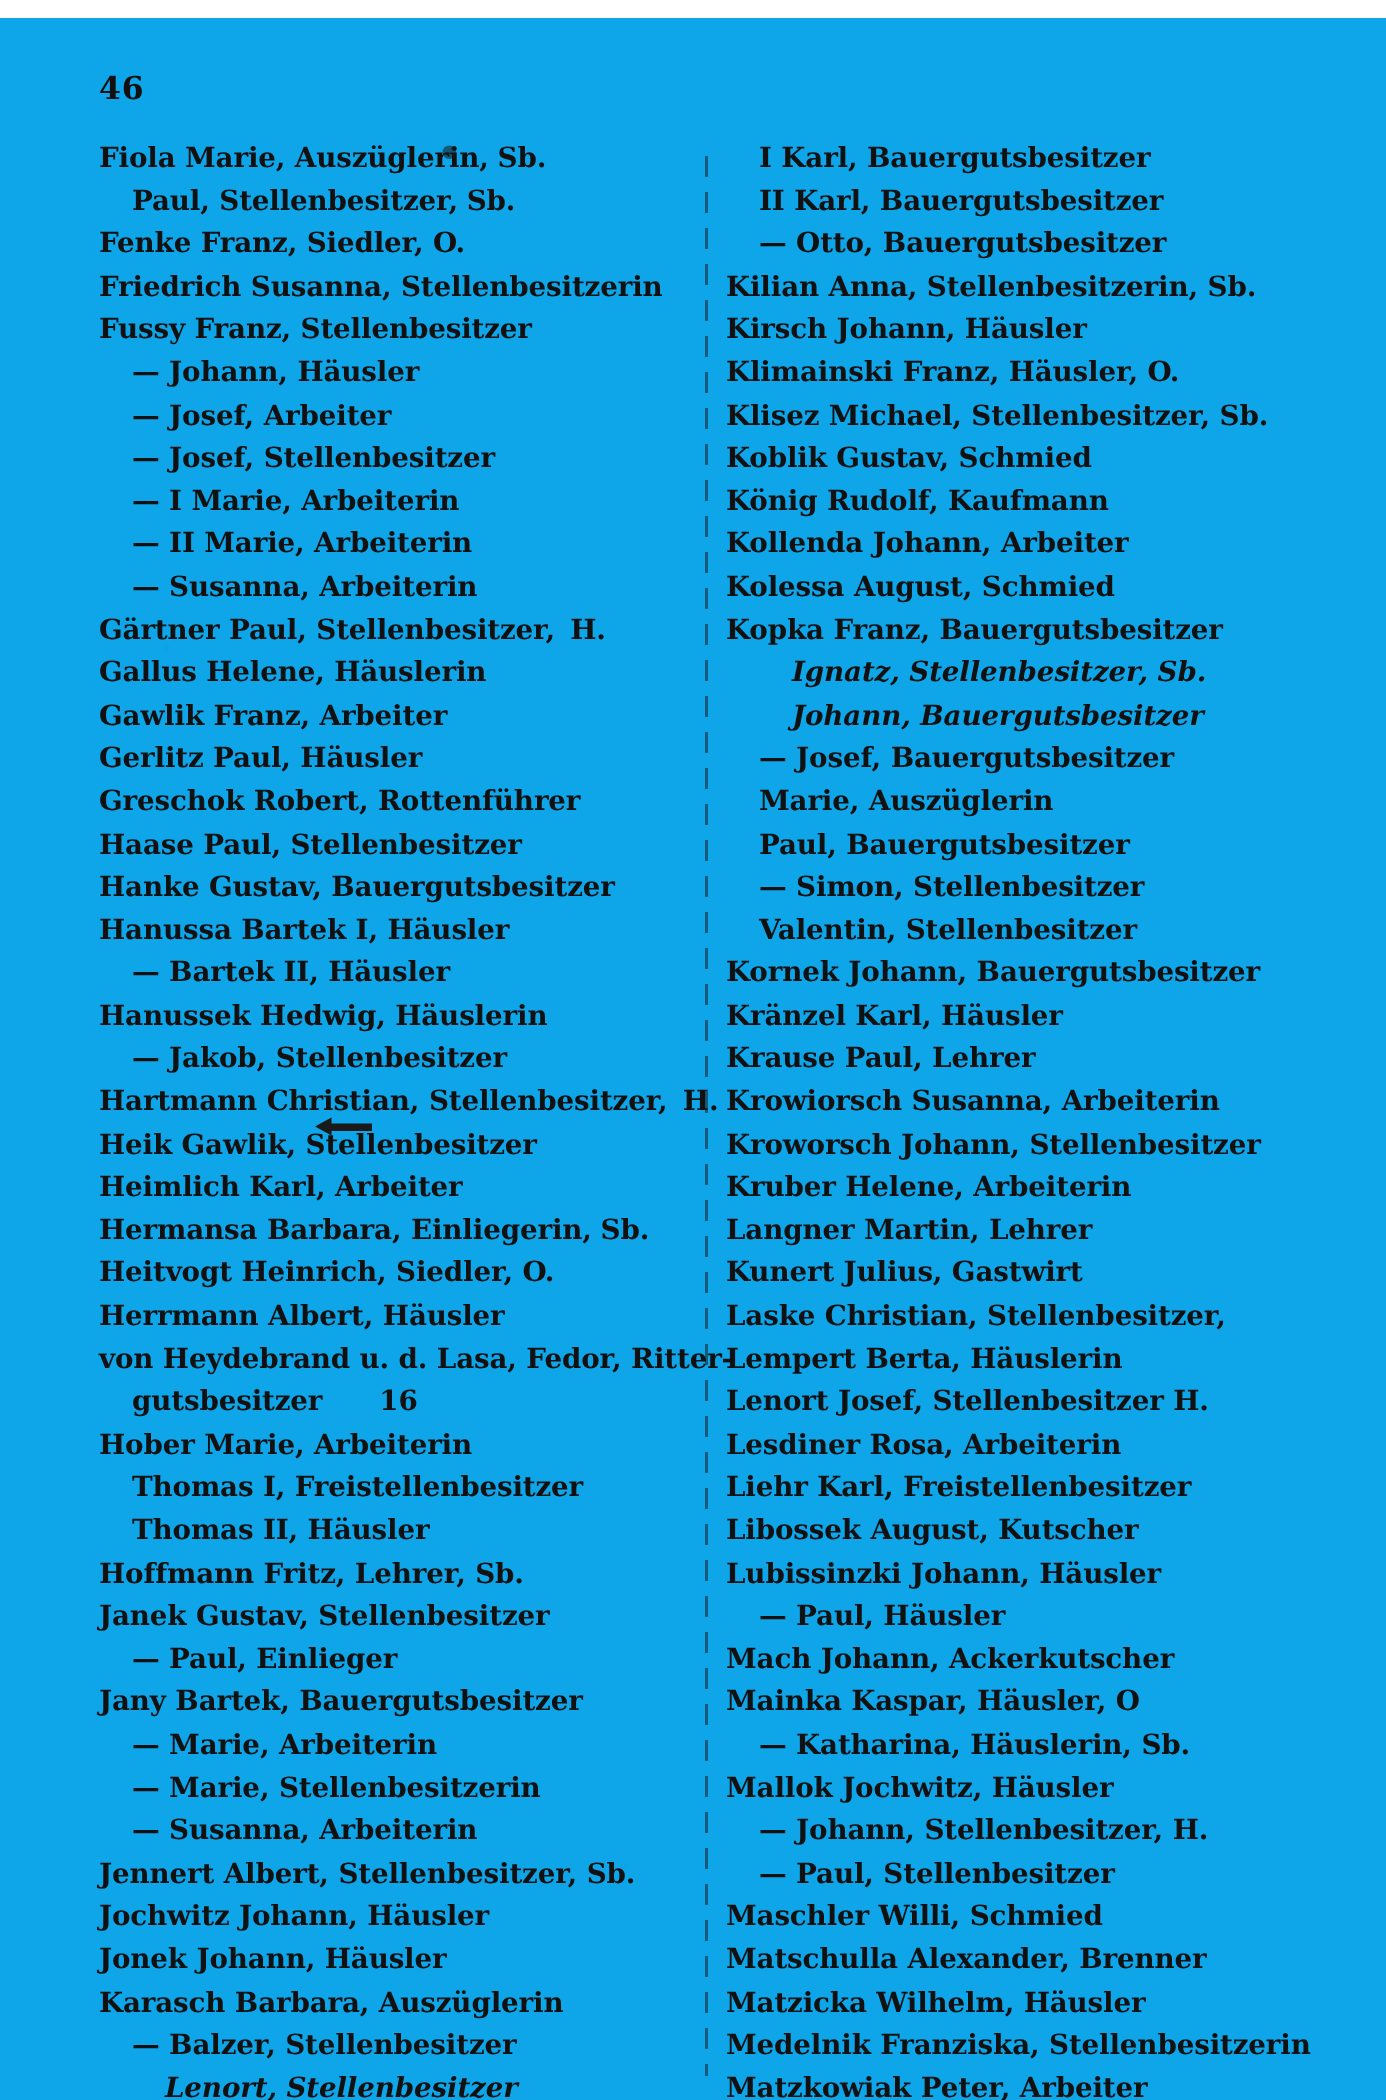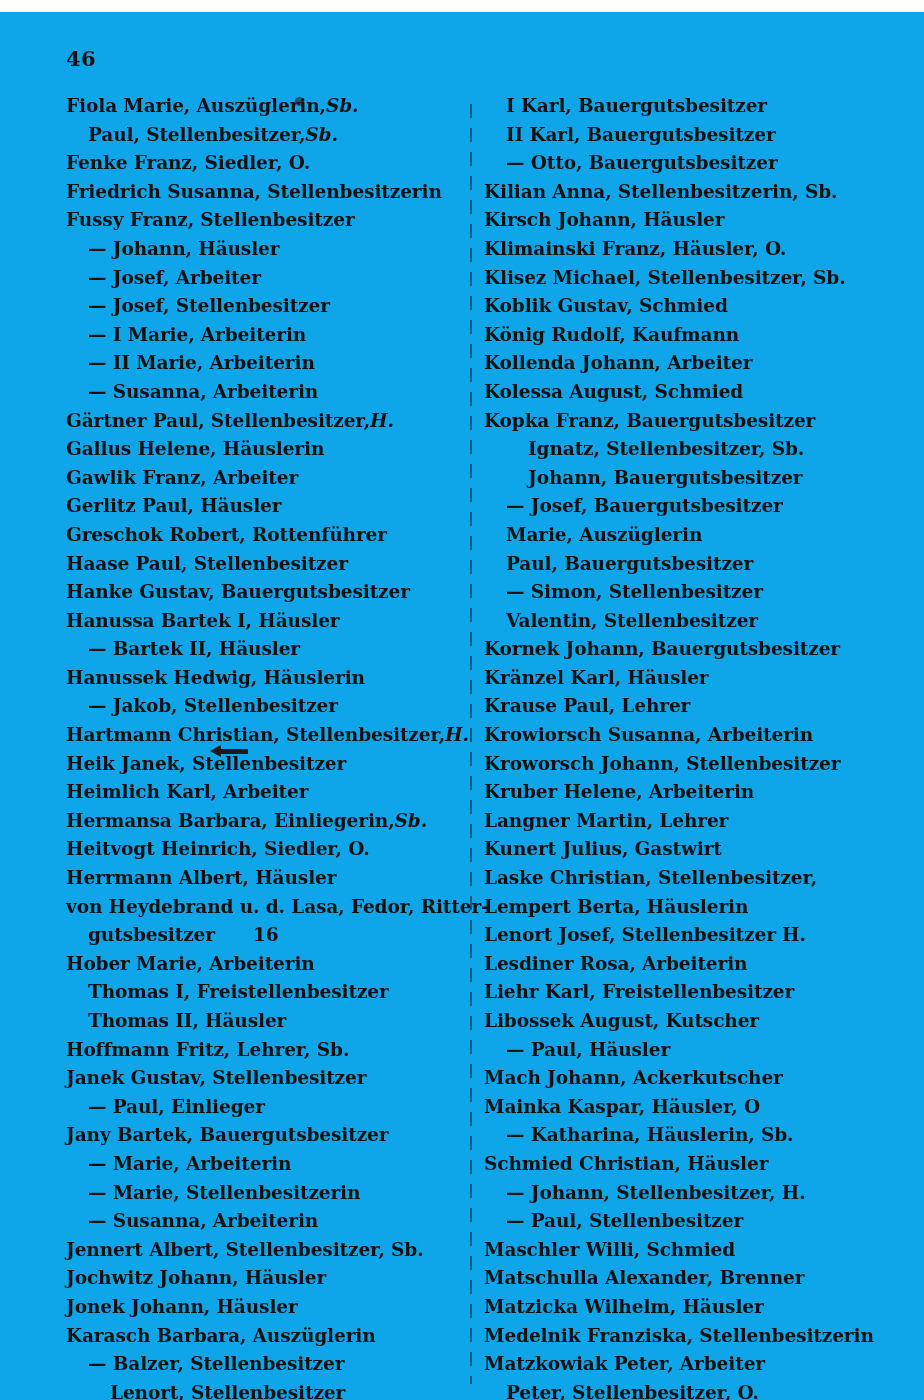--- a/index.html
+++ b/index.html
@@ -79,26 +79,25 @@
       rgba(30,30,30,0.55) 14px,
       rgba(255,255,255,0) 14px,
       rgba(255,255,255,0) 24px
     );
   }
   .entry {
     white-space: pre;
     position: relative;
   }
   .entry.ind1 { padding-left: 22px; }
-  .entry.ind2 { padding-left: 44px; }
+  .entry.ind2 { padding-left: 44px; font-style: italic; }
   .entry .ab {
     display: inline-block;
     min-width: 44px;
-    text-align: left;
-    font-style: italic;
+    text-align: center;
   }
   .mark-arrow {
     position: absolute;
     left: 210px;
     top: 733px;
     width: 40px;
     height: 12px;
   }
   .mark-arrow .shaft {
     position: absolute;
@@ -155,21 +154,21 @@
         <div class="entry"><span>Gawlik Franz, Arbeiter</span></div>
         <div class="entry"><span>Gerlitz Paul, Häusler</span></div>
         <div class="entry"><span>Greschok Robert, Rottenführer</span></div>
         <div class="entry"><span>Haase Paul, Stellenbesitzer</span></div>
         <div class="entry"><span>Hanke Gustav, Bauergutsbesitzer</span></div>
         <div class="entry"><span>Hanussa Bartek I, Häusler</span></div>
         <div class="entry ind1"><span>— Bartek II, Häusler</span></div>
         <div class="entry"><span>Hanussek Hedwig, Häuslerin</span></div>
         <div class="entry ind1"><span>— Jakob, Stellenbesitzer</span></div>
         <div class="entry"><span>Hartmann Christian, Stellenbesitzer,</span><span class="ab">H.</span></div>
-        <div class="entry"><span>Heik Janek, Stellenbesitzer</span></div>
+        <div class="entry"><span>Heik Gawlik, Stellenbesitzer</span></div>
         <div class="entry"><span>Heimlich Karl, Arbeiter</span></div>
         <div class="entry"><span>Hermansa Barbara, Einliegerin,</span><span class="ab">Sb.</span></div>
         <div class="entry"><span>Heitvogt Heinrich, Siedler, O.</span></div>
         <div class="entry"><span>Herrmann Albert, Häusler</span></div>
         <div class="entry"><span>von Heydebrand u. d. Lasa, Fedor, Ritter-</span></div>
         <div class="entry ind1"><span>gutsbesitzer      16</span></div>
         <div class="entry"><span>Hober Marie, Arbeiterin</span></div>
         <div class="entry ind1"><span>Thomas I, Freistellenbesitzer</span></div>
         <div class="entry ind1"><span>Thomas II, Häusler</span></div>
         <div class="entry"><span>Hoffmann Fritz, Lehrer, Sb.</span></div>
@@ -215,25 +214,26 @@
         <div class="entry"><span>Kroworsch Johann, Stellenbesitzer</span></div>
         <div class="entry"><span>Kruber Helene, Arbeiterin</span></div>
         <div class="entry"><span>Langner Martin, Lehrer</span></div>
         <div class="entry"><span>Kunert Julius, Gastwirt</span></div>
         <div class="entry"><span>Laske Christian, Stellenbesitzer,</span></div>
         <div class="entry"><span>Lempert Berta, Häuslerin</span></div>
         <div class="entry"><span>Lenort Josef, Stellenbesitzer H.</span></div>
         <div class="entry"><span>Lesdiner Rosa, Arbeiterin</span></div>
         <div class="entry"><span>Liehr Karl, Freistellenbesitzer</span></div>
         <div class="entry"><span>Libossek August, Kutscher</span></div>
+        <div class="entry"><span>Lubissinzki Johann, Häusler</span></div>
         <div class="entry ind1"><span>— Paul, Häusler</span></div>
         <div class="entry"><span>Mach Johann, Ackerkutscher</span></div>
         <div class="entry"><span>Mainka Kaspar, Häusler, O</span></div>
         <div class="entry ind1"><span>— Katharina, Häuslerin, Sb.</span></div>
-        <div class="entry"><span>Schmied Christian, Häusler</span></div>
+        <div class="entry"><span>Mallok Jochwitz, Häusler</span></div>
         <div class="entry ind1"><span>— Johann, Stellenbesitzer, H.</span></div>
         <div class="entry ind1"><span>— Paul, Stellenbesitzer</span></div>
         <div class="entry"><span>Maschler Willi, Schmied</span></div>
         <div class="entry"><span>Matschulla Alexander, Brenner</span></div>
         <div class="entry"><span>Matzicka Wilhelm, Häusler</span></div>
         <div class="entry"><span>Medelnik Franziska, Stellenbesitzerin</span></div>
         <div class="entry"><span>Matzkowiak Peter, Arbeiter</span></div>
         <div class="entry ind1"><span>Peter, Stellenbesitzer, O.</span></div>
       </div>
 

